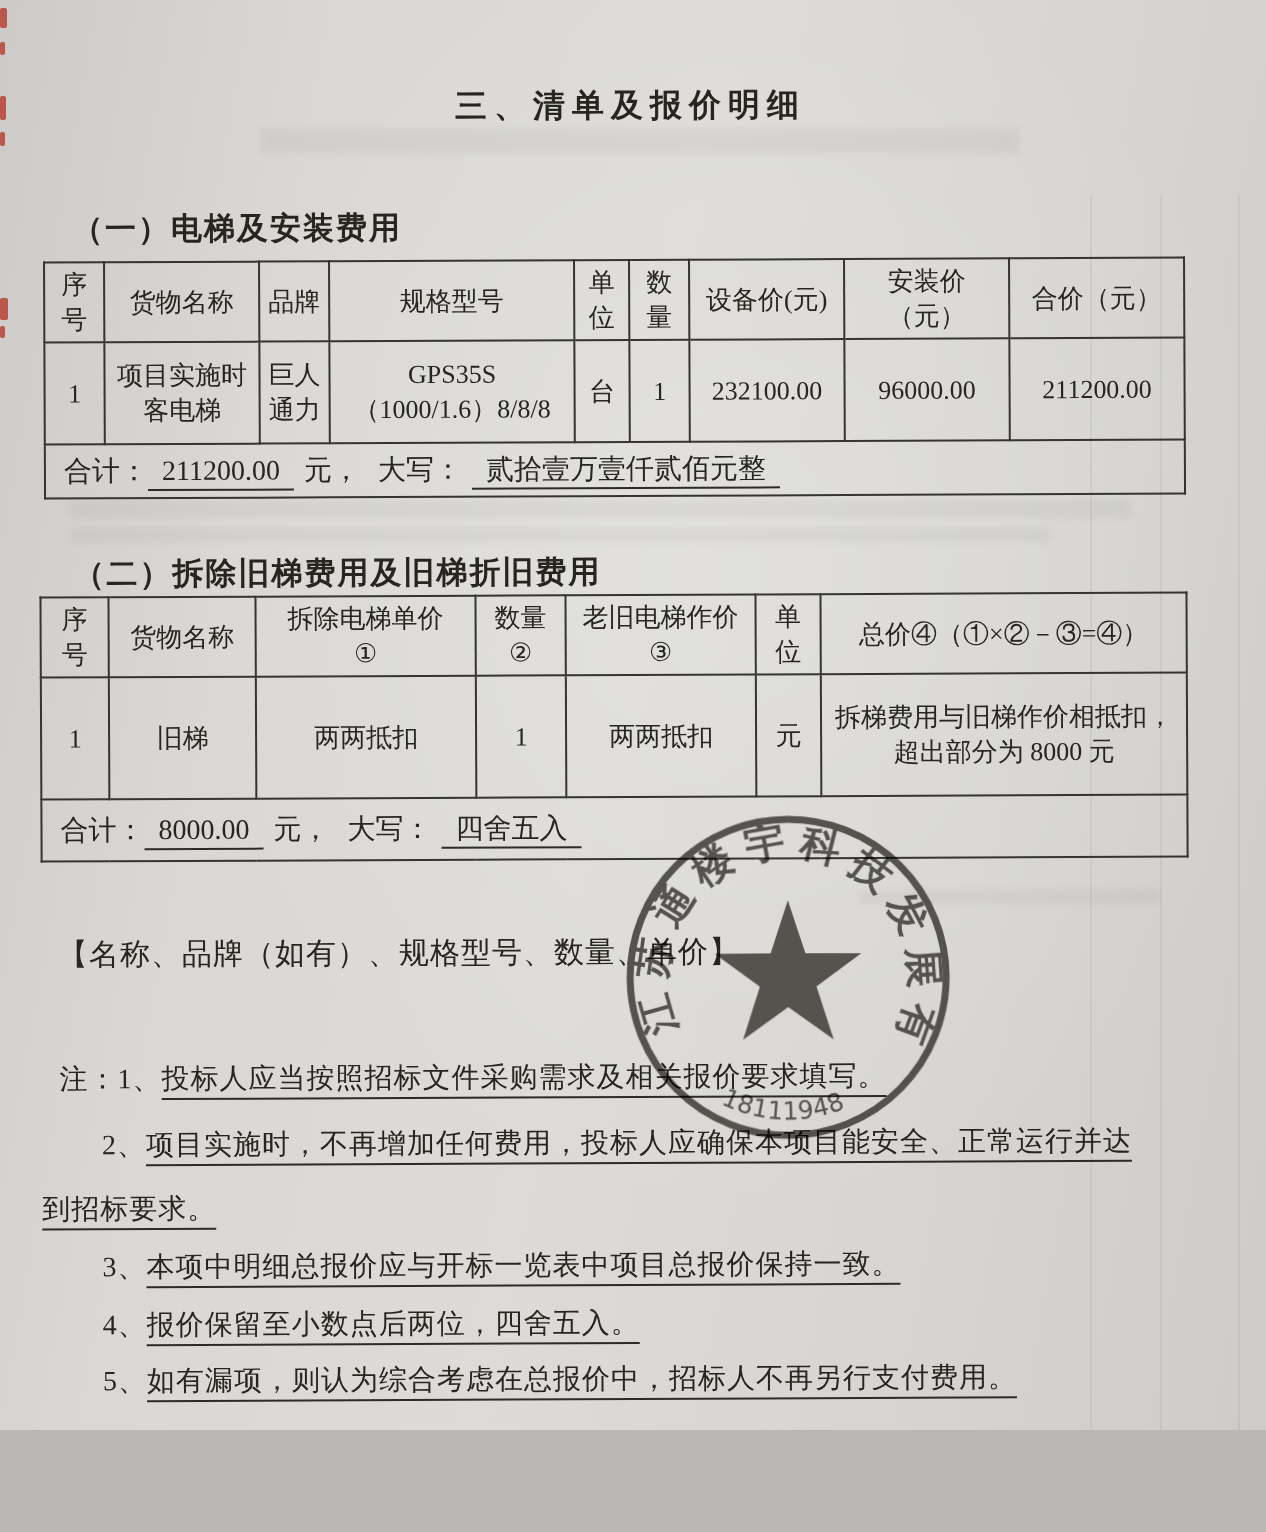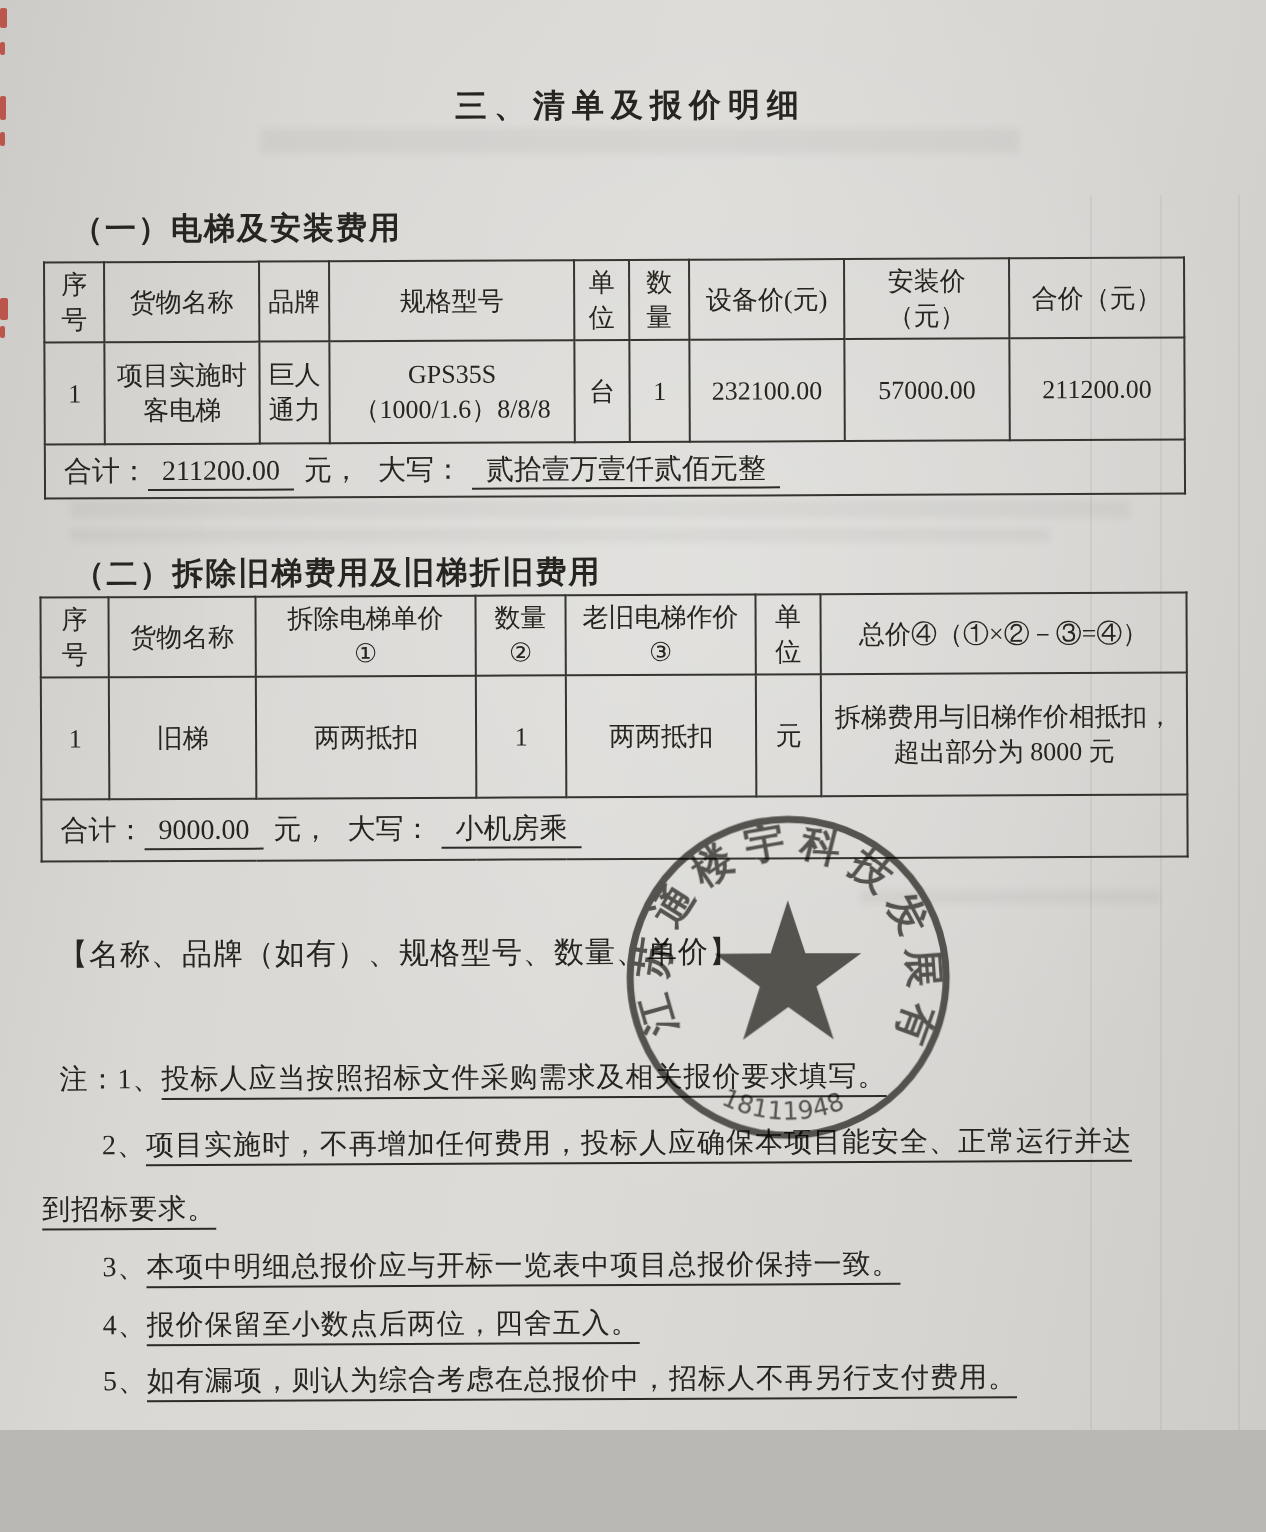--- a/index.html
+++ b/index.html
@@ -108,21 +108,21 @@
           <td>1</td>
           <td class="preline">项目实施时
 客电梯</td>
           <td class="preline">巨人
 通力</td>
           <td class="preline">GPS35S
 （1000/1.6）8/8/8</td>
           <td>台</td>
           <td>1</td>
           <td>232100.00</td>
-          <td>57000.00</td>
+          <td>96000.00</td>
           <td>211200.00</td>
         </tr>
         <tr class="trow">
           <td colspan="9" class="totalcell">
             <span>合计：</span><span class="ul">211200.00</span><span class="gap2"></span><span>元，</span><span class="gap1"></span><span>大写：</span><span class="gap2"></span><span class="ul">贰拾壹万壹仟贰佰元整</span>
           </td>
         </tr>
       </tbody>
         </table>
     </div>
@@ -160,21 +160,21 @@
           <td>旧梯</td>
           <td>两两抵扣</td>
           <td>1</td>
           <td>两两抵扣</td>
           <td>元</td>
           <td class="preline">拆梯费用与旧梯作价相抵扣，
 超出部分为 8000 元</td>
         </tr>
         <tr class="trow">
           <td colspan="7" class="totalcell">
-            <span>合计：</span><span class="ul">9000.00</span><span class="gap2"></span><span>元，</span><span class="gap1"></span><span>大写：</span><span class="gap2"></span><span class="ul">小机房乘</span>
+            <span>合计：</span><span class="ul">8000.00</span><span class="gap2"></span><span>元，</span><span class="gap1"></span><span>大写：</span><span class="gap2"></span><span class="ul">四舍五入</span>
           </td>
         </tr>
       </tbody>
         </table>
     </div>
 
     <div class="bracket-line">【名称、品牌（如有）、规格型号、数量、单价】</div>
 
     <div class="note n1"><span>注：</span><span>1、</span><span class="uln">投标人应当按照招标文件采购需求及相关报价要求填写。</span></div>
 

